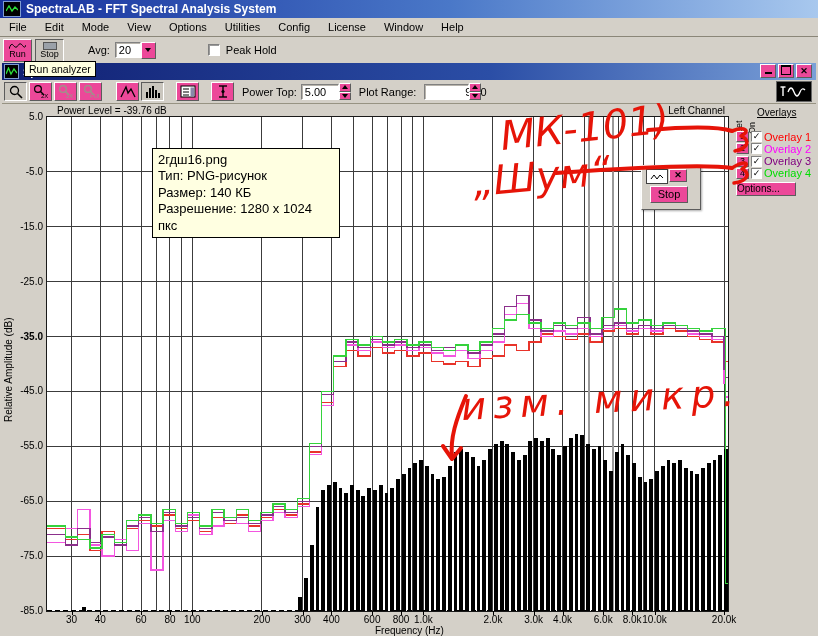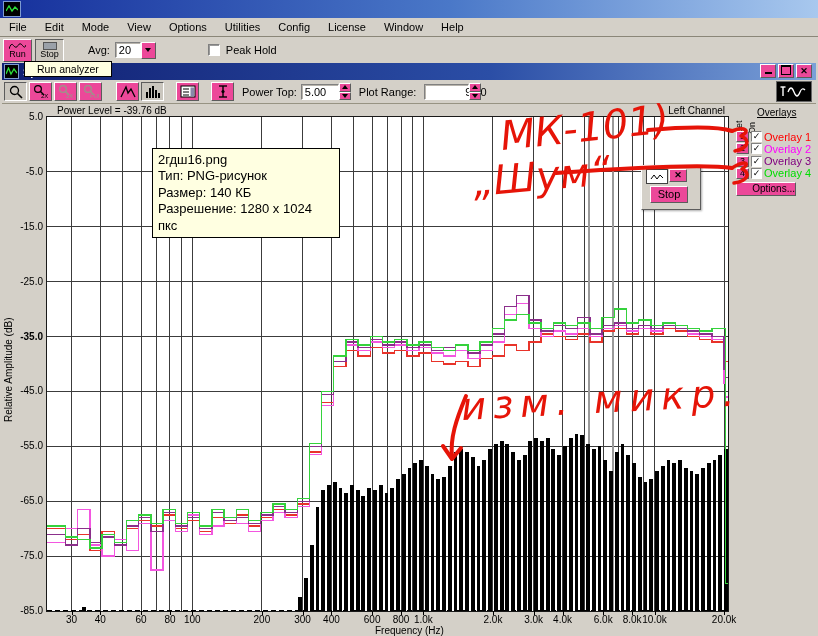--- a/index.html
+++ b/index.html
@@ -47,48 +47,49 @@
   .xtick{position:absolute;width:1px;height:4px;background:#000;}
   .yaxis-title{position:absolute;left:3px;top:300px;font-size:10px;transform:rotate(-90deg);transform-origin:0 0;white-space:nowrap;}
   .xaxis-title{position:absolute;left:375px;top:625px;font-size:10px;}
   
   .ov-title{position:absolute;left:757px;top:107px;font-size:10px;text-decoration:underline;}
   .rot{position:absolute;font-size:9px;writing-mode:vertical-rl;transform:rotate(180deg);}
   .ov-row{position:absolute;display:flex;align-items:center;gap:2px;height:11px;}
   .num-btn{width:13px;height:11px;font-size:9px;line-height:9px;text-align:center;}
   .ov-cb{width:11px;height:11px;background:#fff;border:1px solid;border-color:#808080 #fff #fff #808080;font-size:9px;line-height:9px;text-align:center;box-sizing:border-box;}
   .ov-lbl{font-size:11px;white-space:nowrap;text-align:center;}
-  .options-btn{position:absolute;left:736px;top:182px;width:60px;height:14px;font-size:10px;line-height:12px;text-align:right;}
+  .options-btn{position:absolute;left:736px;top:182px;width:60px;height:14px;font-size:10px;line-height:12px;text-align:left;}
   
   .mini{position:absolute;left:641px;top:165px;width:58px;height:43px;z-index:12;
         background:#d4d0c8;border:1px solid;border-color:#fff #5c5c5c #5c5c5c #fff;box-shadow:1px 1px 2px #00000055;}
   .mini .wave{position:absolute;left:4px;top:3px;width:20px;height:13px;background:#fff;border:1px solid #404040;display:flex;align-items:center;justify-content:center;}
   .mini .close{position:absolute;left:27px;top:3px;width:18px;height:13px;font-size:9px;font-weight:bold;line-height:11px;text-align:center;}
   .mini .stopb{position:absolute;left:8px;top:20px;width:38px;height:17px;font-size:11px;line-height:15px;text-align:center;}
   
   .tip{position:absolute;background:#ffffe1;border:1px solid #000;color:#000;z-index:20;}
   .file-tip{left:152px;top:148px;width:176px;font-size:13px;line-height:16.4px;padding:3px 5px;}
-  .run-tip{left:24px;top:61px;font-size:10.5px;padding:1px 12px;z-index:40;}
+  .run-tip{left:24px;top:61px;font-size:10.5px;padding:1px 4px;z-index:40;}
   
   .ink-svg{position:absolute;left:0;top:0;z-index:50;pointer-events:none;}
   .ink-stroke{stroke:var(--ink,#e01408);fill:none;stroke-linecap:round;stroke-linejoin:round;}
   .ink-text{fill:var(--ink,#e01408);font-family:"DejaVu Sans",sans-serif;font-style:italic;}
   .gen-icon{margin-left:auto;margin-right:4px;width:34px;height:19px;background:#000;border:1px solid #666;display:flex;align-items:center;justify-content:center;}
 </style>
 </head>
 <body>
 
 <div class="app">
 
   <div class="titlebar">
     <span class="appicon">
       <svg width="12" height="8">
           <polyline points="0,6 3,1 6,6 9,2 12,5" fill="none" stroke="#2ee03c" stroke-width="1.4"></polyline>
         </svg>
     </span>
+    <span class="ttl">SpectraLAB - FFT Spectral Analysis System</span>
   </div>
 
   <div class="menubar">
       <span class="menu-item">File</span>
       <span class="menu-item">Edit</span>
       <span class="menu-item">Mode</span>
       <span class="menu-item">View</span>
       <span class="menu-item">Options</span>
       <span class="menu-item">Utilities</span>
       <span class="menu-item">Config</span>

